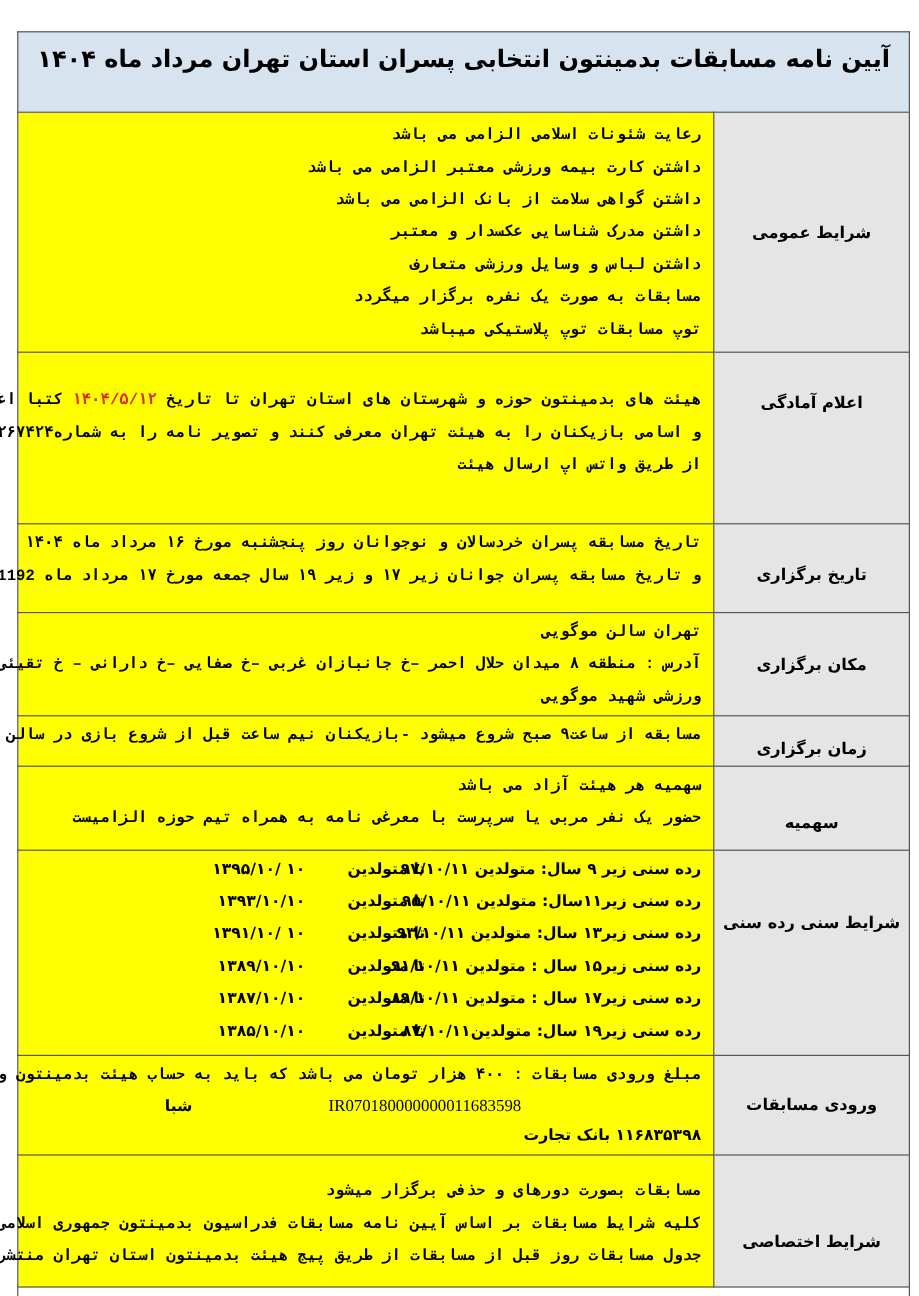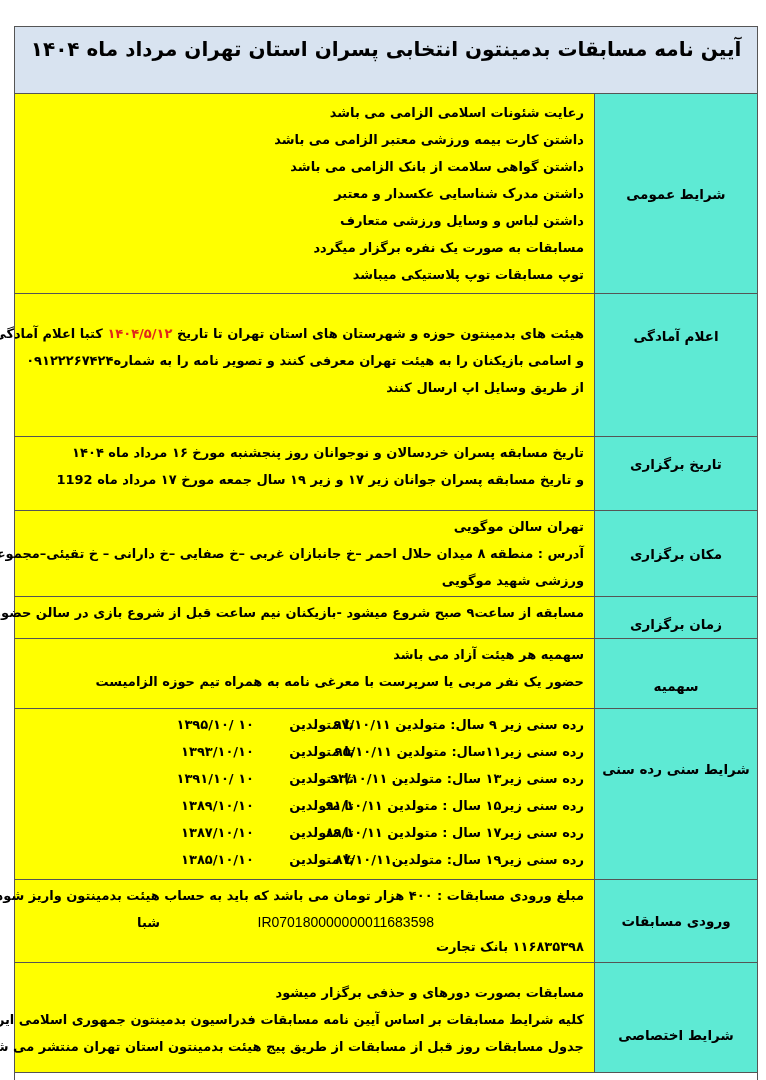--- a/index.html
+++ b/index.html
@@ -42,56 +42,57 @@
     width: 744px;
     border-collapse: collapse;
     table-layout: fixed;
   }
   td {
     border: 1px solid #555;
     padding: 0;
     vertical-align: middle;
   }
   td.label {
-    background: #5eead4;
+    background: #e5e5e5;
     width: 150px;
     text-align: center;
     font-weight: bold;
     font-size: 13.5px;
     color: #000;
     padding: 0 6px;
   }
   td.content {
     background: #ffff00;
     text-align: right;
     font-weight: bold;
     font-size: 13px;
     color: #000;
     padding: 2px 10px 2px 6px;
     line-height: 27px;
   }
   .line {
     display: block;
     white-space: nowrap;
+    font-family: Liberation Mono, monospace;
   }
   .red { color: #e0251b; }
   .age-line {
     display: flex;
     white-space: nowrap;
     line-height: 27px;
   }
   .age-line .a1 { width: 230px; }
   .age-line .a2 { width: 100px; }
   .age-line .a3 { width: 100px; text-align: right; }
   .pay-line {
     display: flex;
     white-space: nowrap;
   }
   .pay-line .p1 { width: 150px; margin-top: 24px; }
-  .pay-line .p2 { width: 260px; direction: ltr; text-align: right; font-weight: normal; font-family: Liberation Sans, sans-serif; font-size: 14px; }
+  .pay-line .p2 { width: 260px; direction: ltr; text-align: right; font-weight: normal; font-family: Liberation Serif, serif; font-size: 14px; }
   .pay-line .p3 { margin-right: 14px; }
   tr.empty td { background: #ffffff; height: 14px; }
 </style>
 </head>
 <body>
 
 <div class="doc">
   <div class="title-box">
     <span class="title-text">آیین نامه مسابقات بدمینتون انتخابی پسران استان تهران مرداد ماه ۱۴۰۴</span>
   </div>
@@ -110,26 +111,26 @@
         <span class="line">مسابقات به صورت یک نفره برگزار میگردد</span>
         <span class="line">توپ مسابقات توپ پلاستیکی میباشد</span>
       </td>
     </tr>
 
     <tr style="height:143px;">
       <td class="label" style="vertical-align:top; padding-top:34px;margin-left:20px;">اعلام آمادگی</td>
       <td class="content" style="vertical-align:top; padding-top:26px;">
         <span class="line"><span>هیئت های بدمینتون  حوزه و شهرستان های استان تهران تا تاریخ </span><span class="red">۱۴۰۴/۵/۱۲</span><span> کتبا اعلام آمادگی کرده</span></span>
         <span class="line">و اسامی بازیکنان را به هیئت تهران معرفی کنند و تصویر نامه را به شماره۰۹۱۲۲۲۶۷۴۲۴</span>
-        <span class="line">از طریق وسایل اپ ارسال کنند</span>
+        <span class="line">از طریق واتس اپ ارسال هیئت</span>
       </td>
     </tr>
 
     <tr style="height:74px;">
-      <td class="label" style="vertical-align:top; padding-top:19px;">تاریخ برگزاری</td>
+      <td class="label" style="vertical-align:top; padding-top:34px;">تاریخ برگزاری</td>
       <td class="content" style="vertical-align:top;">
         <span class="line">تاریخ مسابقه  پسران خردسالان و نوجوانان  روز پنجشنبه مورخ ۱۶ مرداد ماه ۱۴۰۴</span>
         <span class="line">و تاریخ مسابقه پسران جوانان زیر ۱۷ و زیر ۱۹ سال جمعه مورخ ۱۷ مرداد ماه 1192</span>
       </td>
     </tr>
 
     <tr style="height:86px;">
       <td class="label">مکان برگزاری</td>
       <td class="content" style="line-height:27px;">
         <span class="line">تهران سالن موگویی</span>

